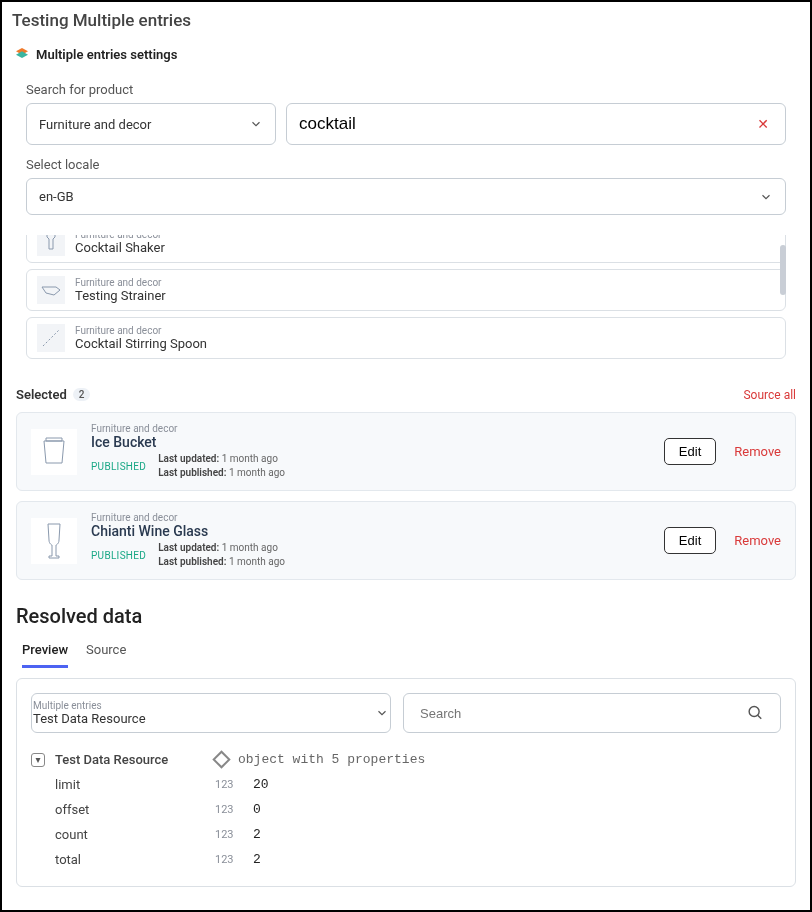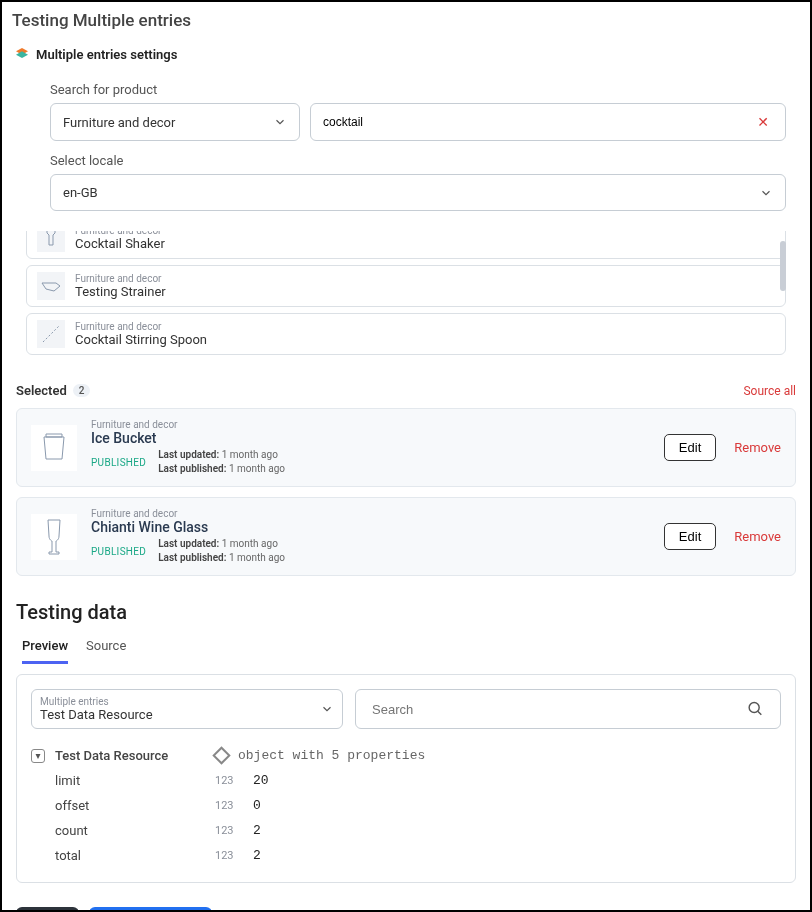--- a/index.html
+++ b/index.html
@@ -24,21 +24,20 @@
       gap: 6px;
       padding: 8px 12px;
       font-weight: 600;
       font-size: 13px;
       color: #222;
       background: #fff;
     }
     .stack-icon { width: 16px; height: 16px; }
     .form-area {
       padding: 12px 24px;
-      margin-left: 24px;
     }
     .label {
       font-size: 13px;
       color: #555;
       margin-bottom: 6px;
       display: block;
     }
     .row { display: flex; gap: 10px; margin-bottom: 12px; }
     .select-box, .input-box {
       border: 1px solid #c6cdd4;
@@ -47,21 +46,21 @@
       font-size: 13px;
       background: #fff;
       display: flex;
       align-items: center;
       justify-content: space-between;
     }
     .select-box { cursor: pointer; }
     .select-category { width: 250px; }
     .input-search { flex: 1; position: relative; }
     .input-search input {
-      border: none; outline: none; width: 100%; font-size: 12px; background: transparent;
+      border: none; outline: none; width: 100%; font-size: 17px; background: transparent;
     }
     .clear-x { color: #d93a3a; font-size: 14px; cursor: pointer; padding: 0 4px; }
     .locale-row { margin-bottom: 8px; align-items: flex-end; }
     .locale-select { width: 100%; }
     .chevron {
       width: 14px; height: 14px; color: #555;
     }
     .results {
       padding: 0 24px 12px 24px;
       position: relative;
@@ -175,24 +174,24 @@
       border-bottom: 3px solid #4d63f2;
     }
     .resolved-box {
       margin: 10px 14px;
       border: 1px solid #dbe0e5;
       border-radius: 6px;
       padding: 14px;
     }
     .resolved-top-row { display: flex; gap: 12px; margin-bottom: 14px; }
     .res-select {
-      width: 312px;
+      width: 360px;
       border: 1px solid #c6cdd4;
       border-radius: 6px;
-      padding: 6px 8px;
+      padding: 6px 1px;
       display: flex; justify-content: space-between; align-items: center;
       cursor: pointer;
     }
     .res-select .stacked .top { font-size: 10px; color: #8a8f99; }
     .res-select .stacked .bot { font-size: 13px; color: #333; }
     .res-search {
       flex: 1;
       border: 1px solid #c6cdd4;
       border-radius: 6px;
       padding: 9px 16px;
@@ -365,21 +364,21 @@
         </div>
       </div>
     </div>
     <div class="sel-actions">
       <button class="edit-btn">Edit</button>
       <span class="remove-link">Remove</span>
     </div>
   </div>
 </div>
 
-<div class="resolved-title">Testing data</div>
+<div class="resolved-title">Resolved data</div>
 
 <div class="tabs">
   <div class="tab active">Preview</div>
   <div class="tab">Source</div>
 </div>
 
 <div class="resolved-box">
   <div class="resolved-top-row">
     <div class="res-select">
       <div class="stacked">

